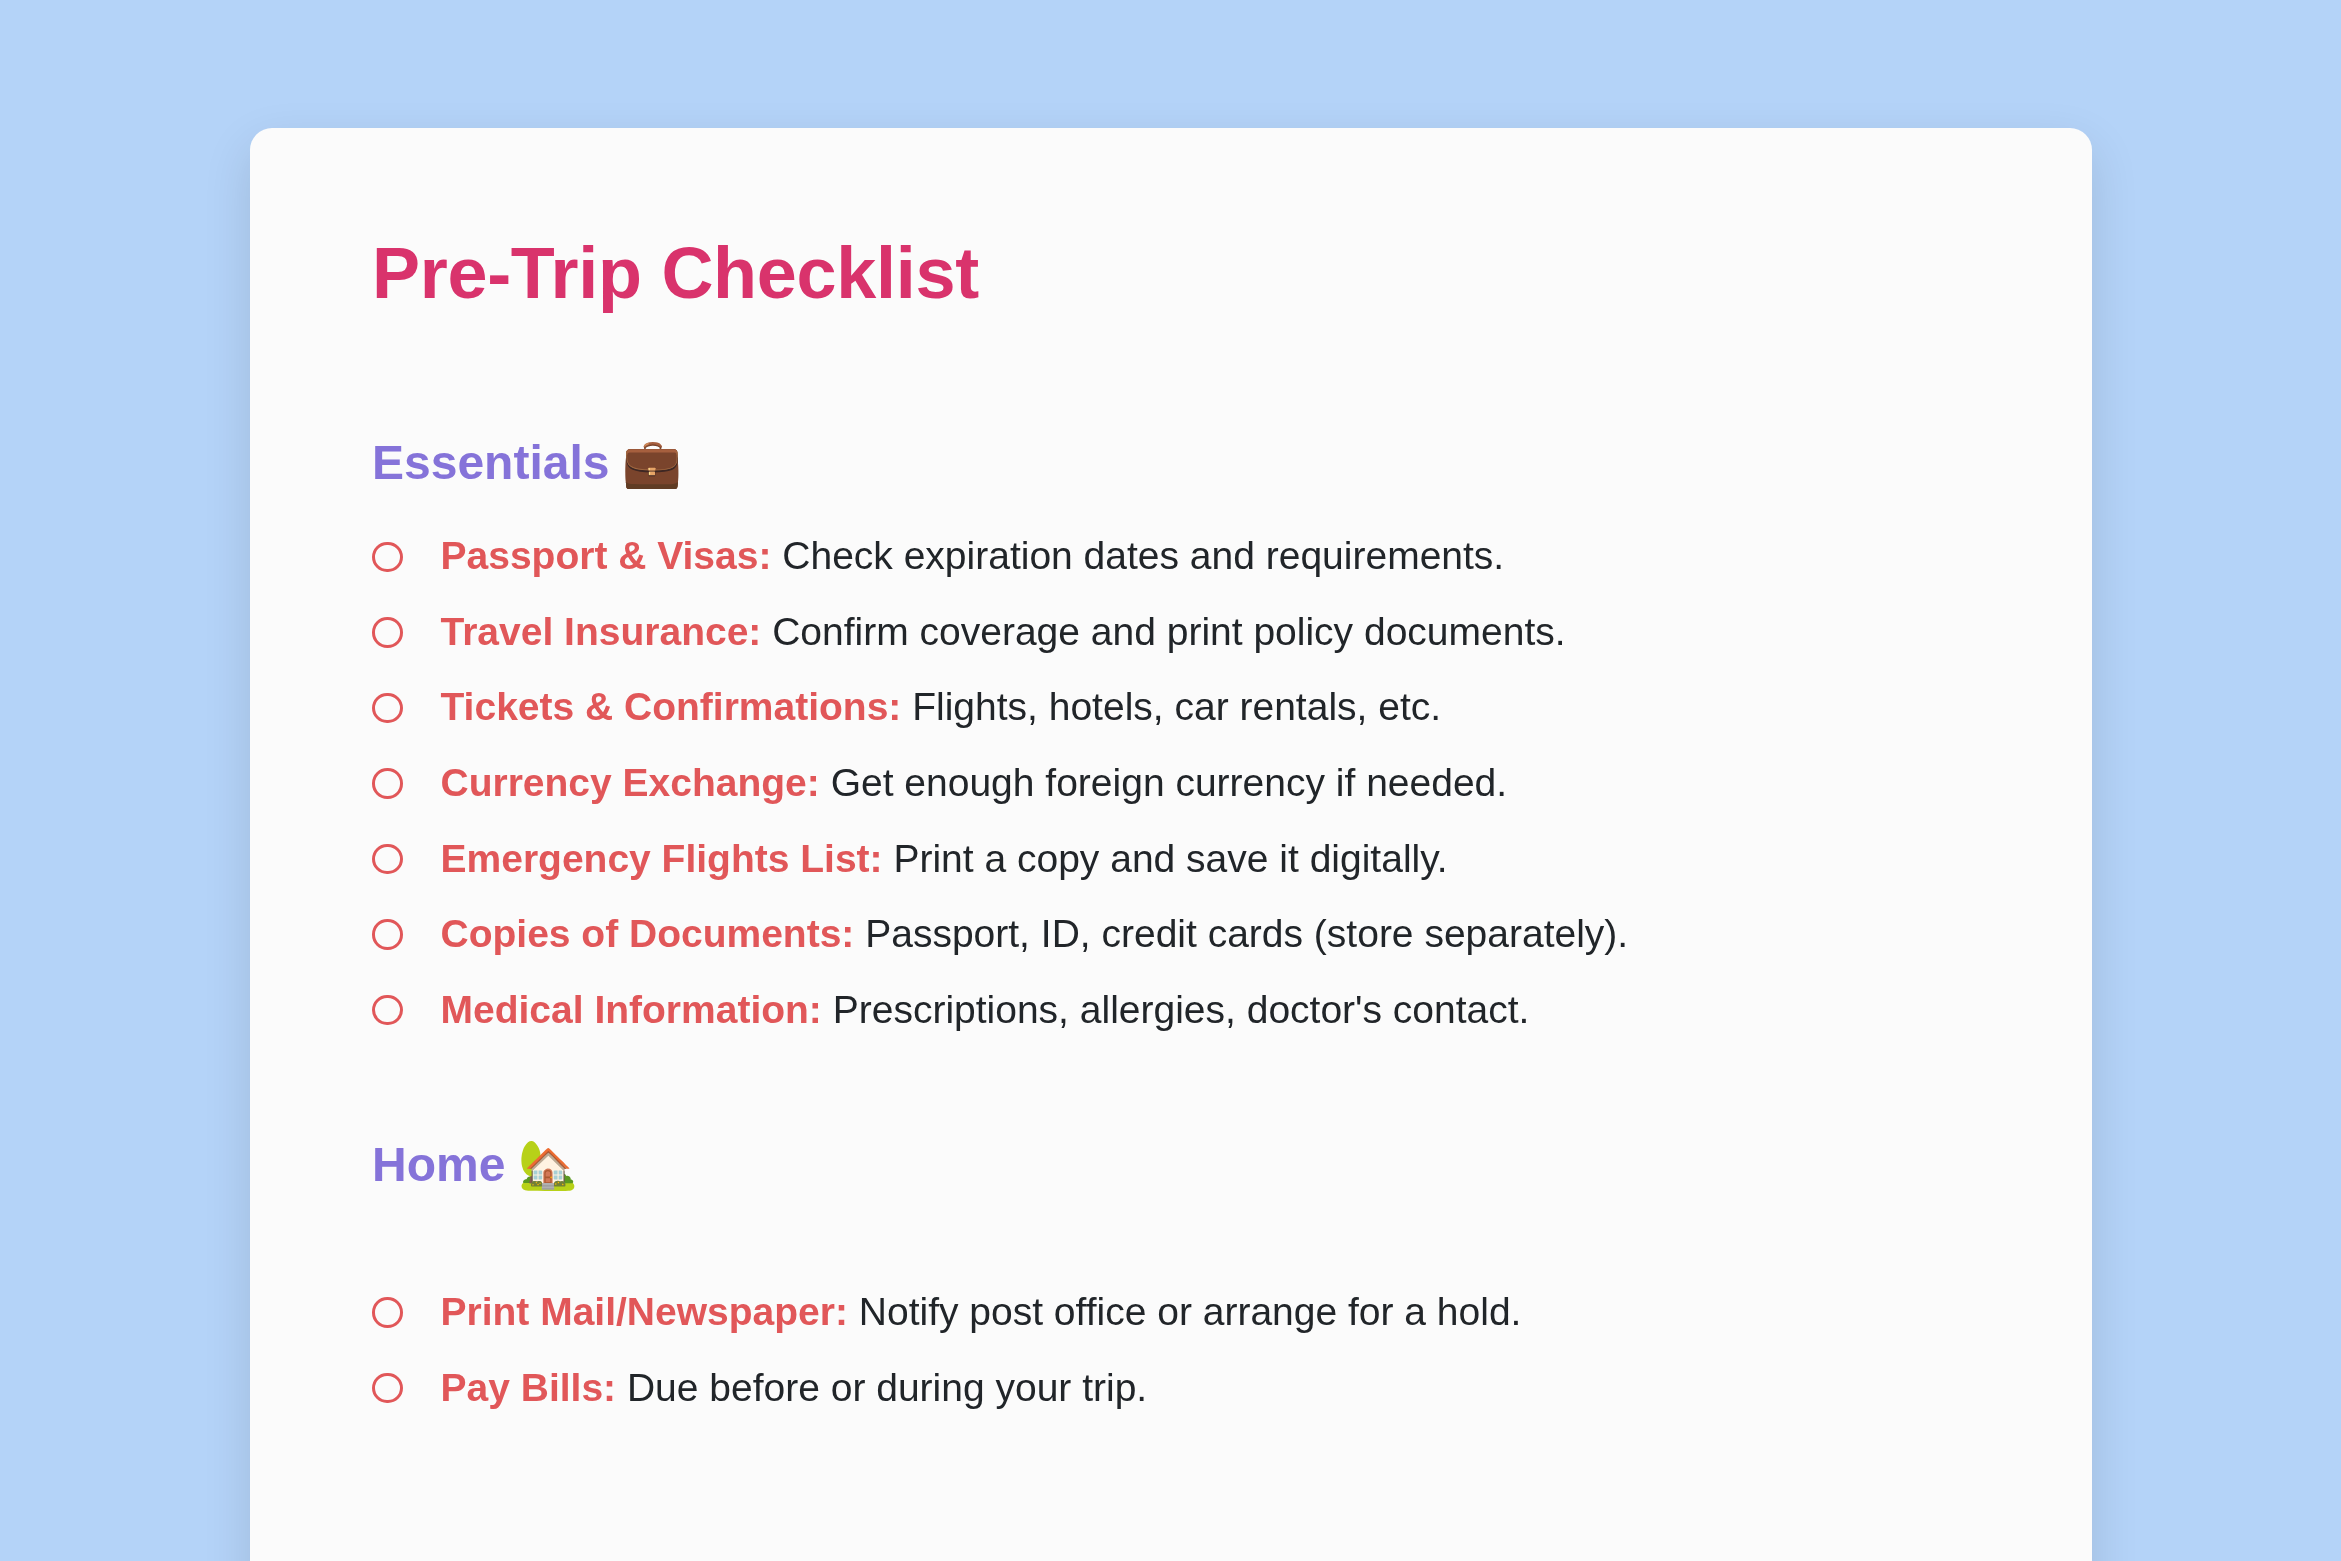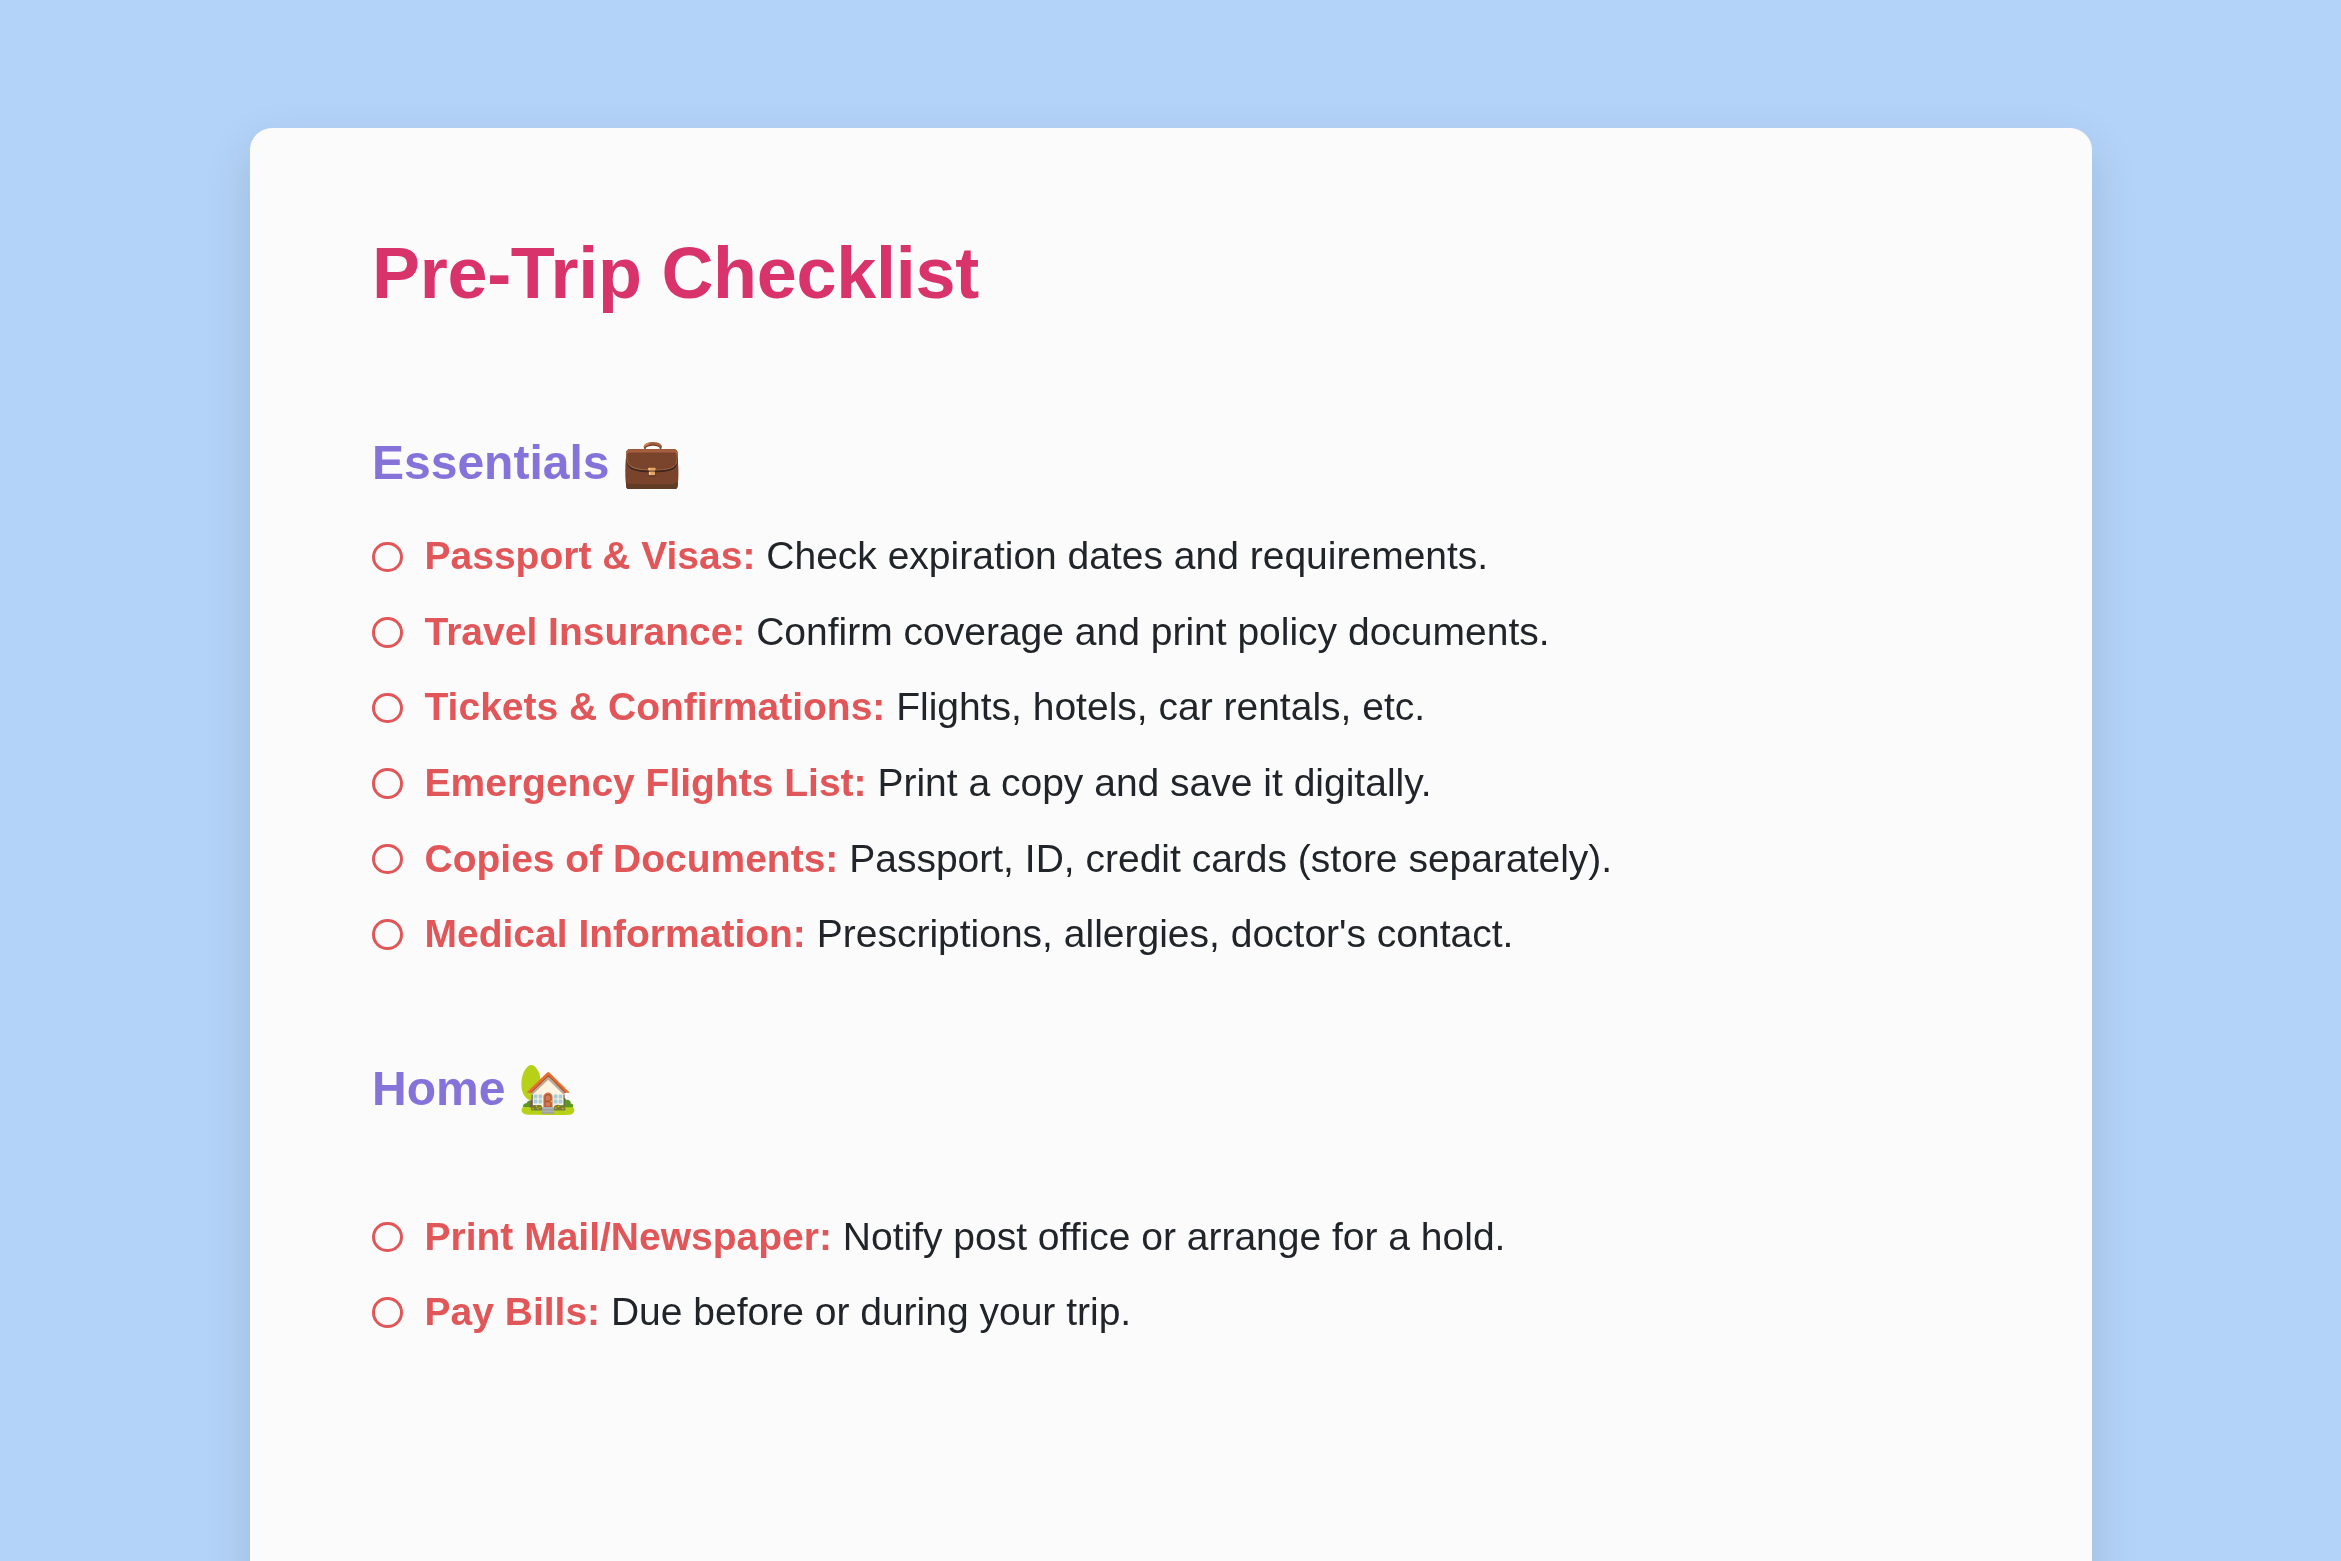--- a/index.html
+++ b/index.html
@@ -40,21 +40,21 @@
     margin-bottom: 28px;
   }
   .checklist {
     list-style: none;
     padding: 0;
     margin: 0 0 88px 0;
   }
   .checklist li {
     display: flex;
     align-items: center;
-    gap: 22px;
+    gap: 38px;
     padding: 13.4px 0;
     font-size: 39px;
     line-height: 1.25;
     color: #212529;
   }
   .circle {
     flex-shrink: 0;
     width: 30.5px;
     height: 30.5px;
     border: 3.7px solid #e15759;
@@ -98,20 +98,27 @@
     <li>
       <span class="circle"></span>
       <span>
         <span class="item-label">Tickets &amp; Confirmations:</span>
         <span class="item-desc">Flights, hotels, car rentals, etc.</span>
       </span>
     </li>
     <li>
       <span class="circle"></span>
       <span>
+        <span class="item-label">Currency Exchange:</span>
+        <span class="item-desc">Get enough foreign currency if needed.</span>
+      </span>
+    </li>
+    <li>
+      <span class="circle"></span>
+      <span>
         <span class="item-label">Emergency Flights List:</span>
         <span class="item-desc">Print a copy and save it digitally.</span>
       </span>
     </li>
     <li>
       <span class="circle"></span>
       <span>
         <span class="item-label">Copies of Documents:</span>
         <span class="item-desc">Passport, ID, credit cards (store separately).</span>
       </span>

